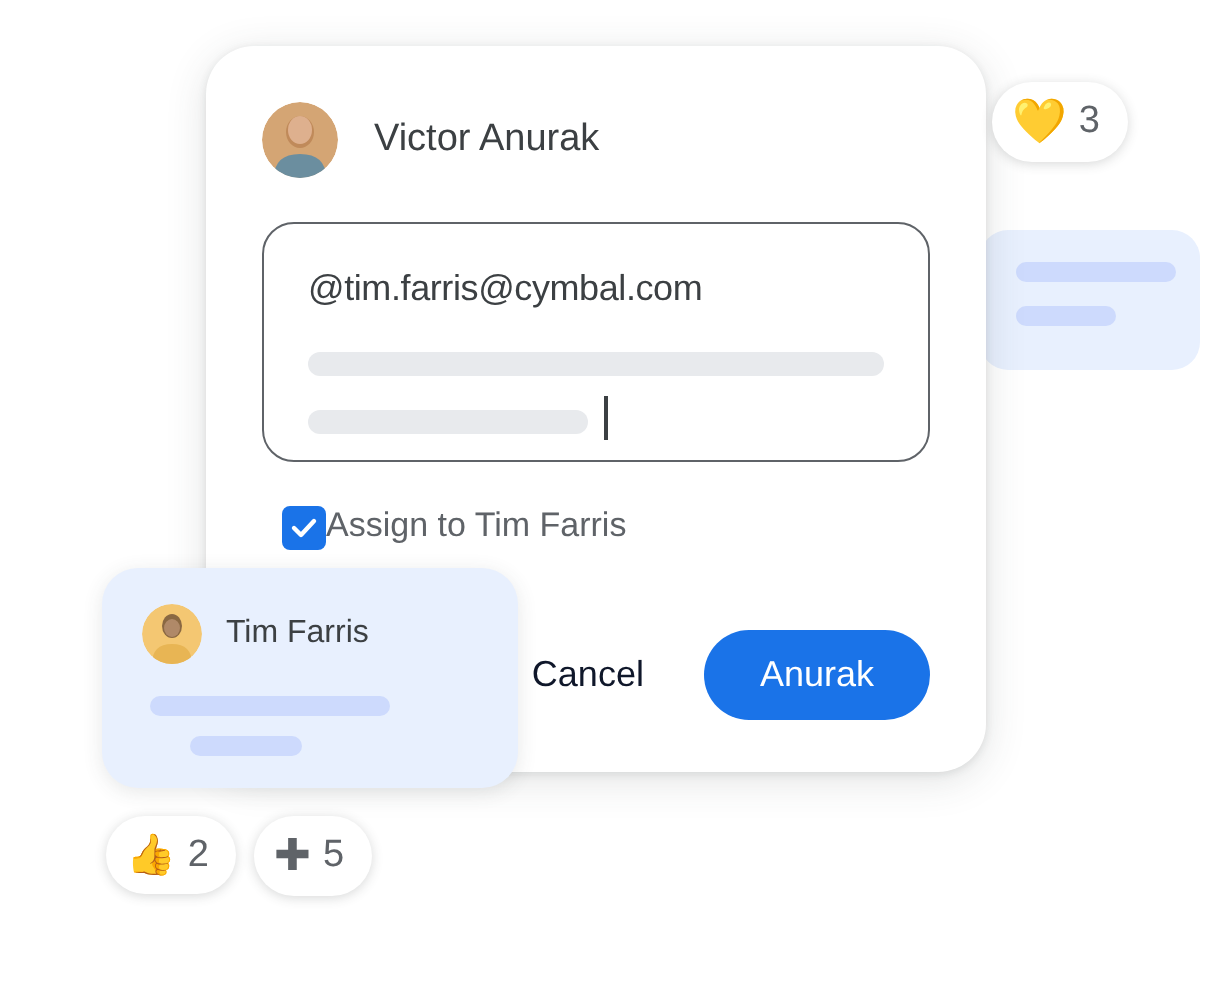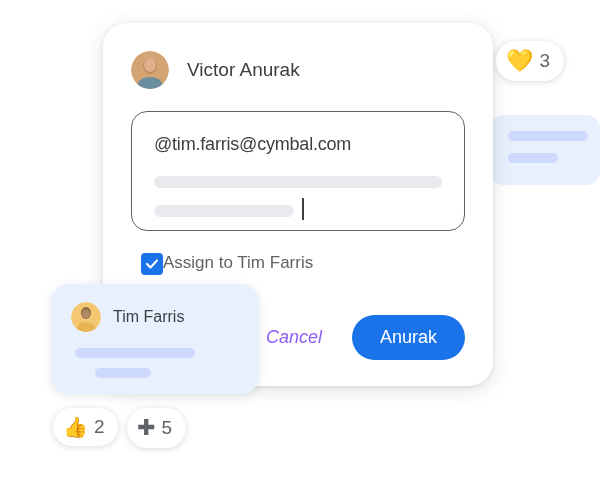--- a/index.html
+++ b/index.html
@@ -24,21 +24,21 @@
     .ph-row { display: flex; align-items: center; position: absolute; left: 22px; top: 90px; }
     .ph2 { width: 140px; }
     .cursor { width: 1.5px; height: 22px; background: #3c4043; margin-left: 8px; margin-top: -4px; }
 
     .assign-row { display: flex; align-items: flex-start; gap: 0; margin-top: 22px; margin-left: 10px; }
     .checkbox { width: 22px; height: 22px; background: #1a73e8; border-radius: 4px; display: flex; align-items: center; justify-content: center; flex-shrink: 0; }
     .check { width: 14px; height: 14px; }
     .assign-label { font-size: 17px; color: #5f6368; }
 
     .button-row { display: flex; gap: 12px; position: absolute; right: 28px; bottom: 26px; align-items: center; }
-    .btn-cancel { color: #8b5cf6; font-size: 18px; font-weight: 500; padding: 10px 18px; cursor: pointer; font-style: italic; }
+    .btn-cancel { color: #0f172a; font-size: 18px; font-weight: 500; padding: 10px 18px; cursor: pointer; }
     .btn-assign { background: #1a73e8; color: #fff; font-size: 18px; font-weight: 500; padding: 12px 28px; border-radius: 24px; cursor: pointer; border: none; }
 
     .reaction-pill { position: absolute; background: #fff; border-radius: 24px; box-shadow: 0 1px 6px rgba(60,64,67,.2); padding: 7px 14px 7px 10px; display: flex; align-items: center; gap: 6px; font-size: 19px; color: #5f6368; }
     .reaction-pill.heart { right: 44px; top: 41px; }
     .emoji-heart { font-size: 22px; }
 
     .tim-card { position: absolute; left: 51px; top: 284px; width: 208px; height: 110px; background: #e8f0fe; border-radius: 18px; padding: 18px 20px; box-shadow: 0 2px 10px rgba(60,64,67,.12); }
     .tim-row { display: flex; align-items: center; gap: 12px; }
     .avatar-sm { width: 30px; height: 30px; border-radius: 50%; overflow: hidden; flex-shrink: 0; }
     .avatar-sm svg { width: 100%; height: 100%; }

